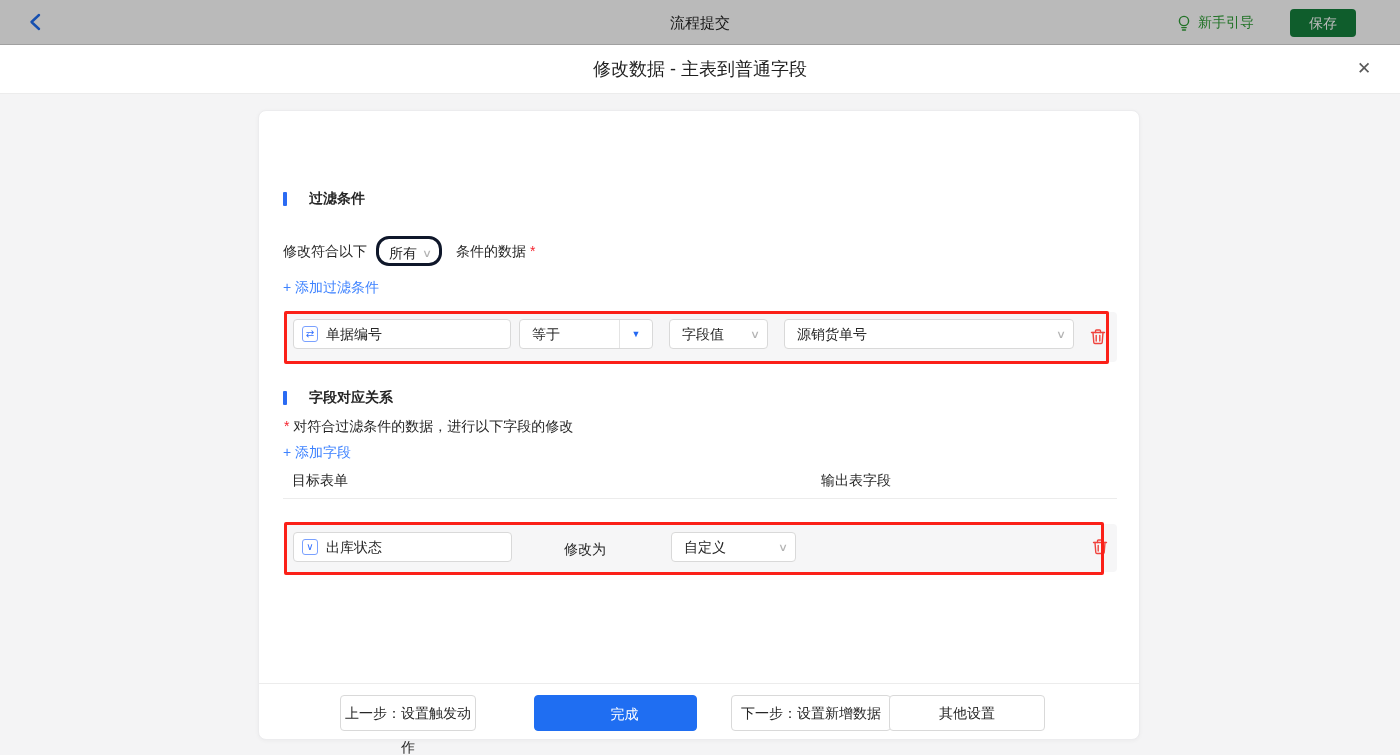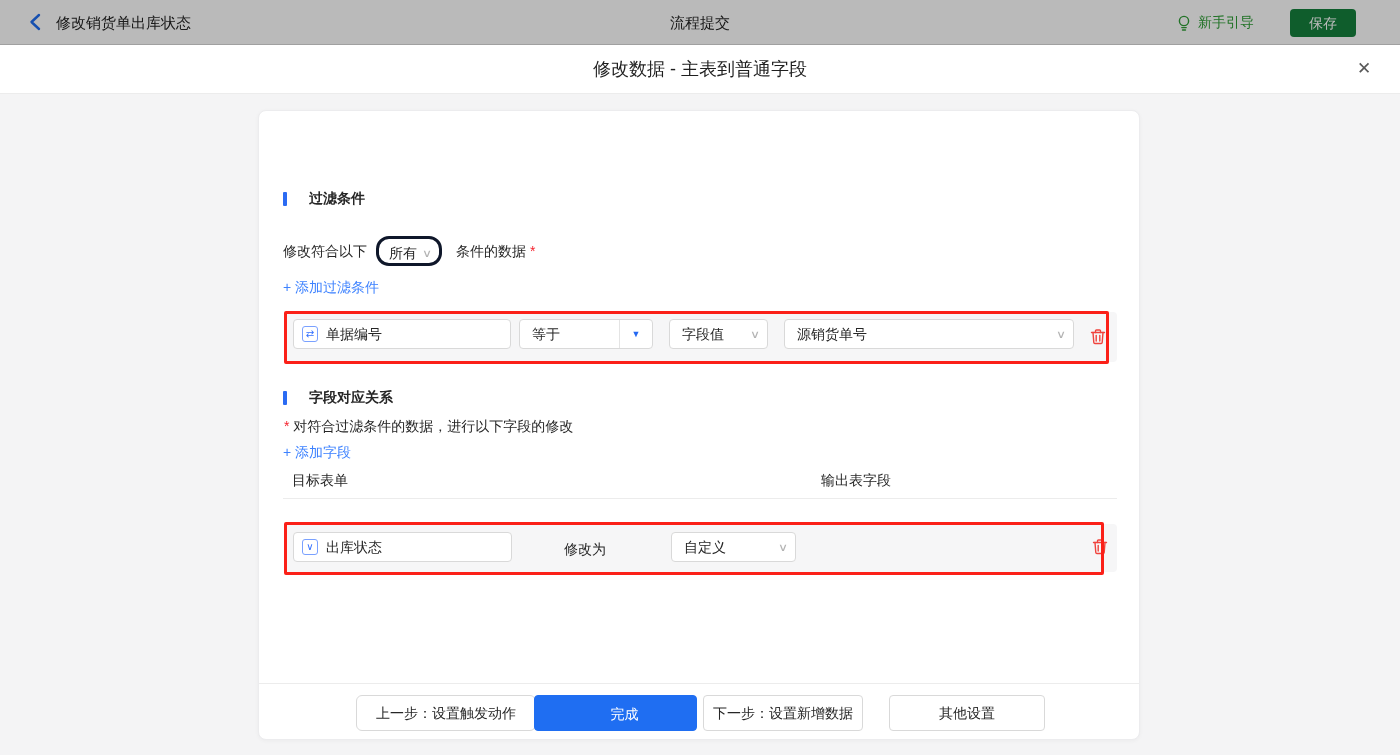--- a/index.html
+++ b/index.html
@@ -65,21 +65,20 @@
 <body>
 
 <div class="stage">
 
   <div class="topbar">
     <div class="back-ic">
       <svg width="20" height="20" viewBox="0 0 20 20">
           <polyline points="13 3 5.5 10 13 17" fill="none" stroke="currentColor" stroke-width="2.4" stroke-linecap="round" stroke-linejoin="round"></polyline>
         </svg>
     </div>
-    <div class="tb-title">修改销货单出库状态</div>
     <div class="tb-center">流程提交</div>
     <div class="guide">
       <span>
         <svg width="16" height="18" viewBox="0 0 16 18">
             <circle cx="8" cy="7" r="4.6" fill="none" stroke="#2f9e36" stroke-width="1.4"></circle>
             <line x1="5.8" y1="13.6" x2="10.2" y2="13.6" stroke="#2f9e36" stroke-width="1.4" stroke-linecap="round"></line>
             <line x1="6.5" y1="16" x2="9.5" y2="16" stroke="#2f9e36" stroke-width="1.4" stroke-linecap="round"></line>
           </svg>
       </span>
       <span>新手引导</span>
@@ -186,19 +185,19 @@
           <path d="M7.5 5.5V3.8c0-.5.4-.8.9-.8h3.2c.5 0 .9.3.9.8v1.7"></path>
           <path d="M5 5.5l.8 10c.05.6.55 1 1.1 1h6.2c.55 0 1.05-.4 1.1-1l.8-10"></path>
           <path d="M8.2 8.5v5.5"></path>
           <path d="M11.8 8.5v5.5"></path>
         </svg>
     </div>
 
     <div class="red-rect" style="left:25px; top:411px; width:820px; height:53px;"></div>
 
     <div class="divider" style="left:0; top:572px; width:880px;"></div>
-    <button class="foot-btn" style="left:97px; width:180px;border-radius:6px;">上一步：设置触发动作</button>
+    <button class="foot-btn" style="left:81px; width:136px;">上一步：设置触发动作</button>
     <button class="foot-btn primary" style="left:275px; width:163px;">完成</button>
-    <button class="foot-btn" style="left:444px; width:160px;">下一步：设置新增数据</button>
+    <button class="foot-btn" style="left:472px; width:160px;">下一步：设置新增数据</button>
     <button class="foot-btn" style="left:630px; width:156px;">其他设置</button>
 
   </div>
 </div>
 
 </body></html>

